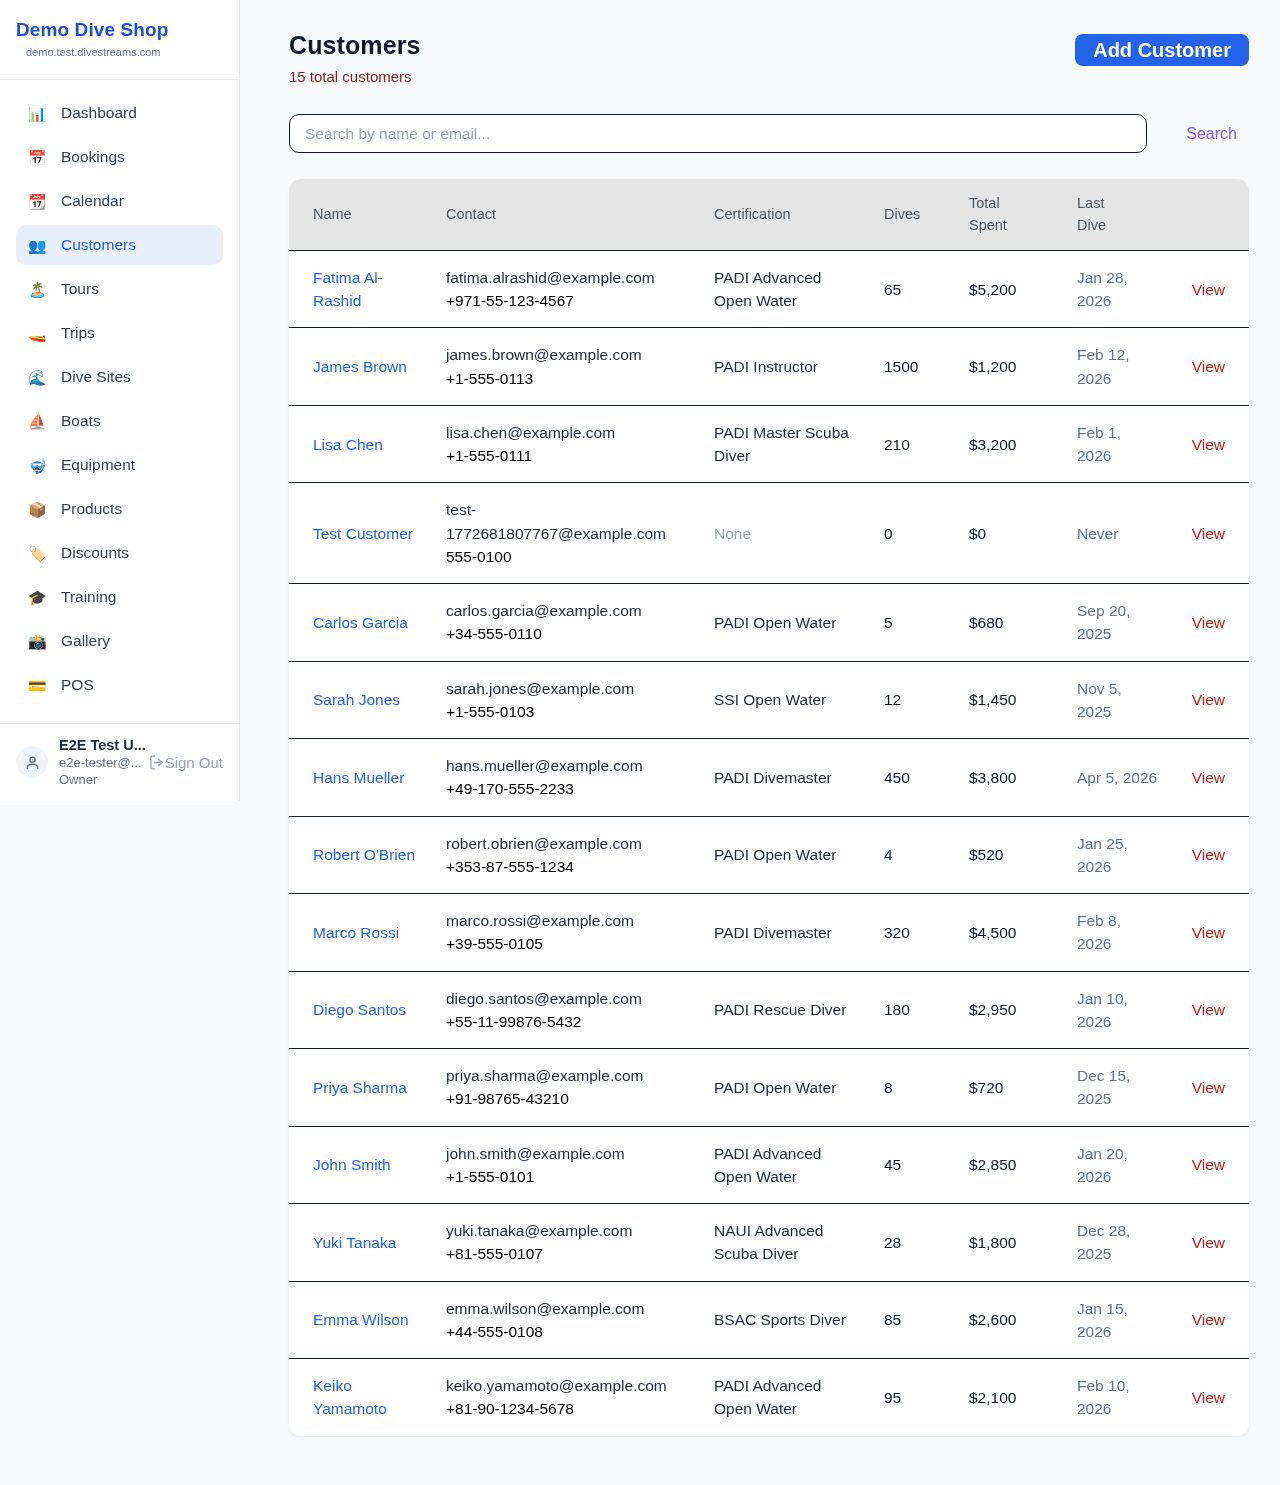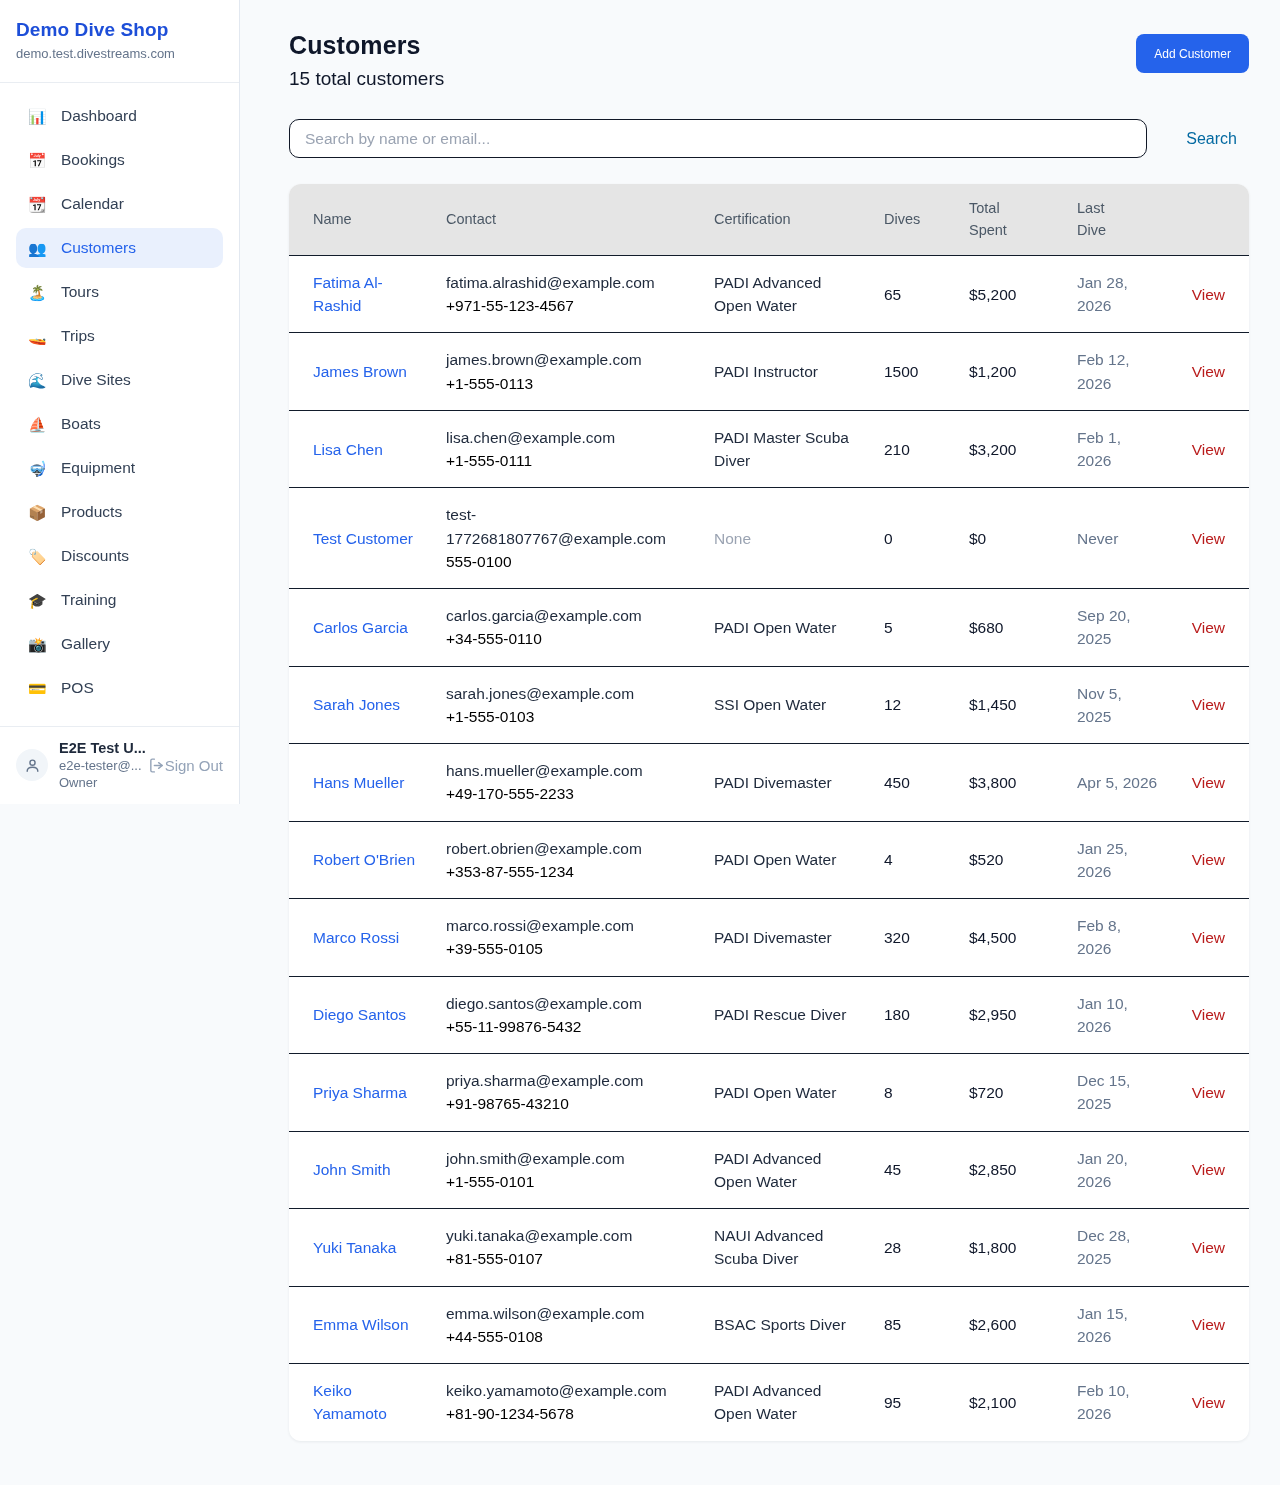--- a/index.html
+++ b/index.html
@@ -12,21 +12,21 @@
   .page { position: relative; width: 1280px; height: 1485px; background: #f8fafc; overflow: hidden; }
 
   
   .sidebar {
     position: absolute; top: 0; left: 0; width: 240px;
     background: #ffffff; border-right: 1px solid #e2e8f0;
     display: flex; flex-direction: column;
   }
   .sidebar-header { padding: 19px 16px 21px 16px; border-bottom: 1px solid #e9edf2; }
   .brand-title { font-size: 19px; font-weight: 700; color: #1d4ed8; letter-spacing: .1px; }
-  .brand-sub { margin-top: 5px; font-size: 13px; color: #64748b; }
+  .brand-sub { margin-top: 5px; font-size: 11px; color: #64748b; margin-left: 10px; }
   .nav { padding: 13px 16px 14px 16px; }
   .nav-item {
     display: flex; align-items: center; gap: 13px;
     height: 40px; padding: 0 12px; margin-bottom: 4px;
     border-radius: 10px; cursor: pointer;
     font-size: 15.5px; color: #334155;
   }
   .nav-item .nav-icon { width: 20px; font-size: 15px; line-height: 1; text-align: center; flex: 0 0 20px; }
   .nav-item.active { background: #e9f0fd; color: #2563eb; font-weight: 500; }
   .user-section {
@@ -44,37 +44,37 @@
   .signout {
     display: flex; align-items: center; 
     color: #94a3b8; font-size: 15px; cursor: pointer; white-space: nowrap;
   }
   .signout svg { width: 17px; height: 17px; }
 
   
   .main { position: absolute; top: 0; left: 256px; width: 1024px; padding: 31px 31px 0 33px; }
   .main-header { display: flex; align-items: flex-start; justify-content: space-between; }
   .page-title { font-size: 25px; font-weight: 700; color: #0f172a; letter-spacing: .1px; }
-  .page-sub { margin-top: 8px; font-size: 19px; color: #0f172a; }
+  .page-sub { margin-top: 8px; font-size: 15px; color: #7f1d1d; }
   .btn-primary {
     background: #2563eb; color: #ffffff; border: none; border-radius: 8px;
-    font-family: inherit; font-size: 12px; font-weight: 400;
-    padding: 0 18px; height: 39px; margin-top: 3px; cursor: pointer;
+    font-family: inherit; font-size: 20px; font-weight: 700;
+    padding: 0 18px; height: 32px; margin-top: 3px; cursor: pointer;
   }
 
   .search-row { margin-top: 29px; display: flex; align-items: center; }
   .search-input {
     flex: 1; height: 39px; border: 1px solid #111827; border-radius: 10px;
     padding: 0 15px; font-family: inherit; font-size: 15.5px; color: #0f172a;
     background: #ffffff; outline: none;
   }
   .search-input::placeholder { color: #9aa3b2; }
   .search-btn {
     background: none; border: none; font-family: inherit;
-    font-size: 16px; color: #0369a1; margin-left: 27px; padding: 0 12px 0 12px; cursor: pointer;
+    font-size: 16px; color: #8b5cf6; margin-left: 27px; padding: 0 12px 0 12px; cursor: pointer;
   }
 
   
   .table-card {
     margin-top: 26px; background: #ffffff; border-radius: 12px; overflow: hidden;
     box-shadow: 0 1px 3px rgba(15,23,42,.07);
   }
   table { width: 100%; border-collapse: collapse; table-layout: fixed; }
   thead tr { background: #e5e5e5; }
   th {

